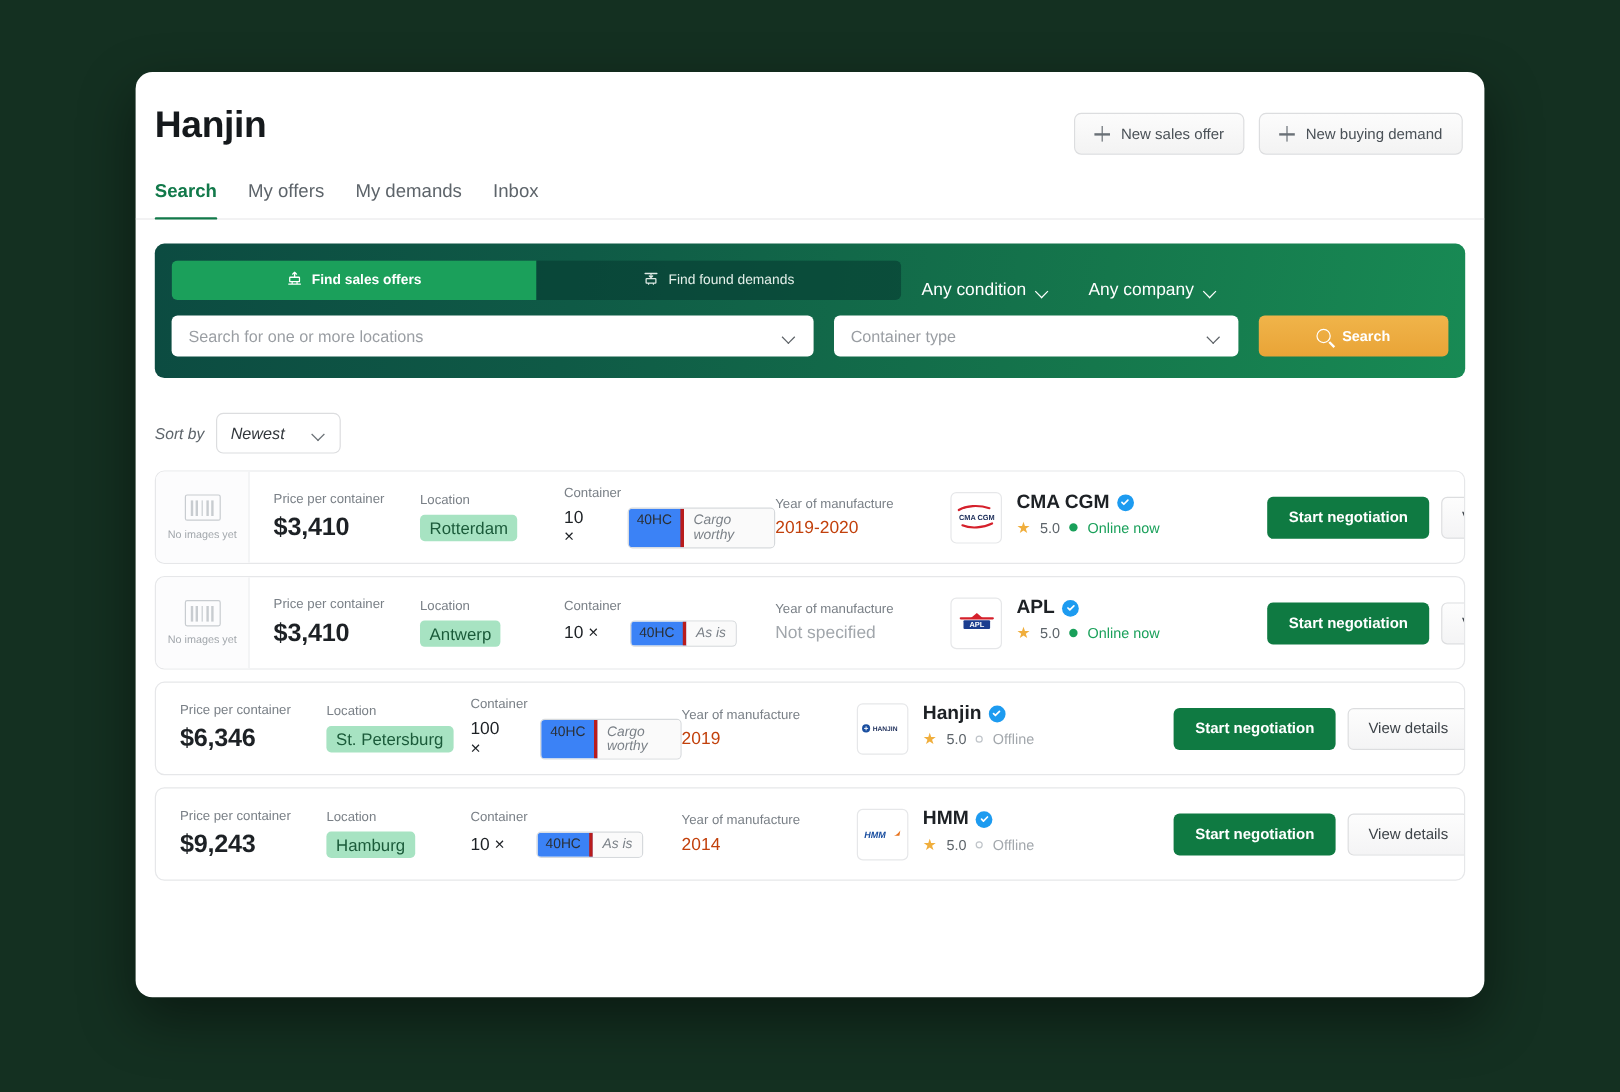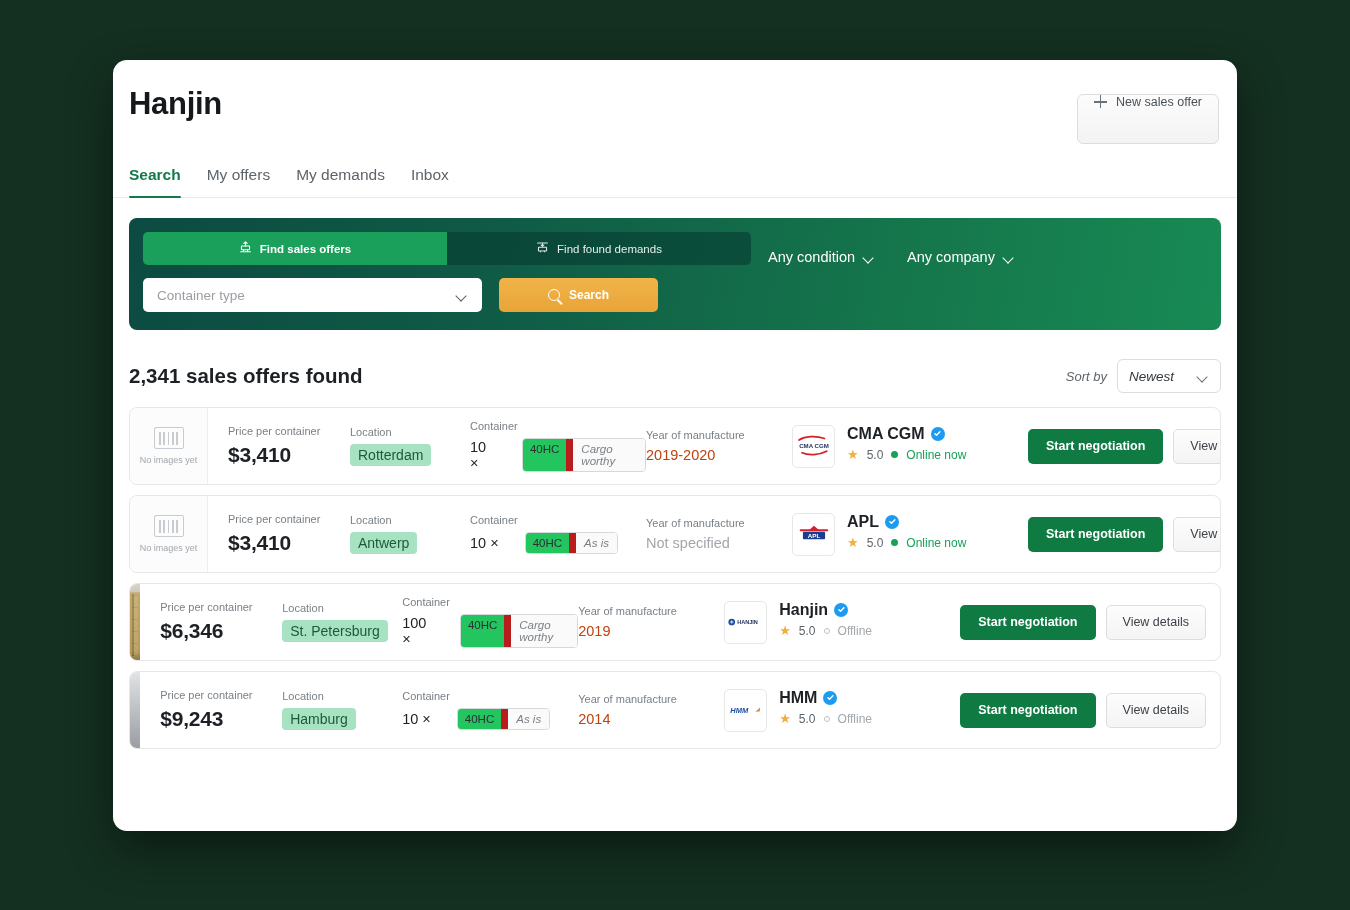--- a/index.html
+++ b/index.html
@@ -34,22 +34,22 @@
     display: flex; align-items: flex-start; justify-content: space-between;
     padding: 26px 18px 0 16px;
   }
   .page-title {
     font-size: 31px; font-weight: bold; color: #15191c;
     letter-spacing: -0.3px;
     padding-left: 0;
   }
   .hdr-btns { display: flex; gap: 12px; padding-top: 8px; }
   .hdr-btn {
-    display: flex; align-items: flex-start; gap: 9px;
-    height: 50px; padding: 0 16px;
+    display: flex; align-items: center; gap: 9px;
+    height: 35px; padding: 0 16px;
     background: linear-gradient(#fcfcfc,#f3f3f3);
     border: 1px solid #dcdddf; border-radius: 6px;
     font-size: 12.5px; color: #4a5157; cursor: pointer;
     white-space: nowrap;
   }
   .plus {
     display:inline-block; width: 13px; height: 13px;
     position: relative; flex: 0 0 auto;
   }
   .plus::before, .plus::after {
@@ -194,22 +194,22 @@
   .c-year-w { width: 146px; }
   .loc-chip {
     align-self:flex-start;
     background:#a7e3c2; color:#1b5b3a; border-radius:4px;
     padding: 3px 8px; font-size: 14px; white-space:nowrap;
   }
   .cont-line { display:flex; align-items:center; gap: 26px; }
   .cont-qty { font-size: 14.5px; color:#1d2125; }
   .chipset { display:flex; border:1px solid #d6d9dc; border-radius:4px; overflow:hidden; }
   .chipset .k {
-    font-size: 11.5px; color:#2a2f34; padding: 4px 7px; background:#22c55e;
-    border-right:7px solid #b91c1c;
+    font-size: 11.5px; color:#2a2f34; padding: 4px 7px; background:#3b82f6;
+    border-right:3px solid #b91c1c;
   }
   .chipset .v {
     font-size: 11.5px; color:#7a8087; padding: 4px 8px; background:#fafafa;
     font-style: italic;
   }
   .c-year { font-size: 14.5px; color:#c2410c; }
   .c-year.muted { color:#a2a7ac; }
 
   .company { display:flex; align-items:flex-start; gap: 12px; width: 236px; }
   .logo {
@@ -232,40 +232,45 @@
   .dot { width:7px; height:7px; border-radius:50%; background:#19a05a; display:inline-block; }
   .dot.off { background:transparent; border:1.4px solid #bfc4c9; width:6px; height:6px; }
   .status { font-size: 12px; color:#19a05a; }
   .status.off { color:#a2a7ac; }
 
   .actions { display:flex; align-items:center; gap: 10px; padding-right: 14px; }
   .btn-primary {
     height: 35px; padding: 0 18px; border:none; border-radius:5px;
     background:#0f7a42; color:#fff; font-size: 12.5px; font-weight:bold; cursor:pointer;
     white-space:nowrap;
+    margin-left:28px;
   }
   .btn-secondary {
     height: 35px; padding: 0 16px; border:1px solid #dcdddf; border-radius:5px;
     background: linear-gradient(#fdfdfd,#f4f4f5); color:#3c4248; font-size:12.5px;
     cursor:pointer; white-space:nowrap;
   }
 </style>
 </head>
 <body>
 
 <div class="page">
   <div class="window">
     <div class="inner">
 
       <div class="header">
         <div class="page-title">Hanjin</div>
         <div class="hdr-btns">
           <div class="hdr-btn">
             <span class="plus"></span>
             <span>New sales offer</span>
+          </div>
+          <div class="hdr-btn">
+            <span class="plus"></span>
+            <span>New buying demand</span>
           </div>
         </div>
       </div>
 
       <div class="tabs">
         <div class="tab active">Search</div>
         <div class="tab">My offers</div>
         <div class="tab">My demands</div>
         <div class="tab">Inbox</div>
       </div>
@@ -303,35 +308,38 @@
               <span>Any condition</span>
               <span class="chev"></span>
             </div>
             <div class="filter">
               <span>Any company</span>
               <span class="chev"></span>
             </div>
           </div>
 
           <div class="panel-row2">
+            <div class="field loc">
+              <span>Search for one or more locations</span>
+              <span class="chev"></span>
+            </div>
             <div class="field ctype">
               <span>Container type</span>
               <span class="chev"></span>
             </div>
             <button class="search-btn">
               <span class="mag"></span>
               <span>Search</span>
             </button>
           </div>
 
         </div>
       </div>
 
       <div class="results-head">
-        <div class="results-count">2,341 sales offers found</div>
         <div class="sort-wrap">
           <span class="sort-label">Sort by</span>
           <div class="sort-sel">
             <span>Newest</span>
             <span class="chev"></span>
           </div>
         </div>
       </div>
 
       <div class="results">

